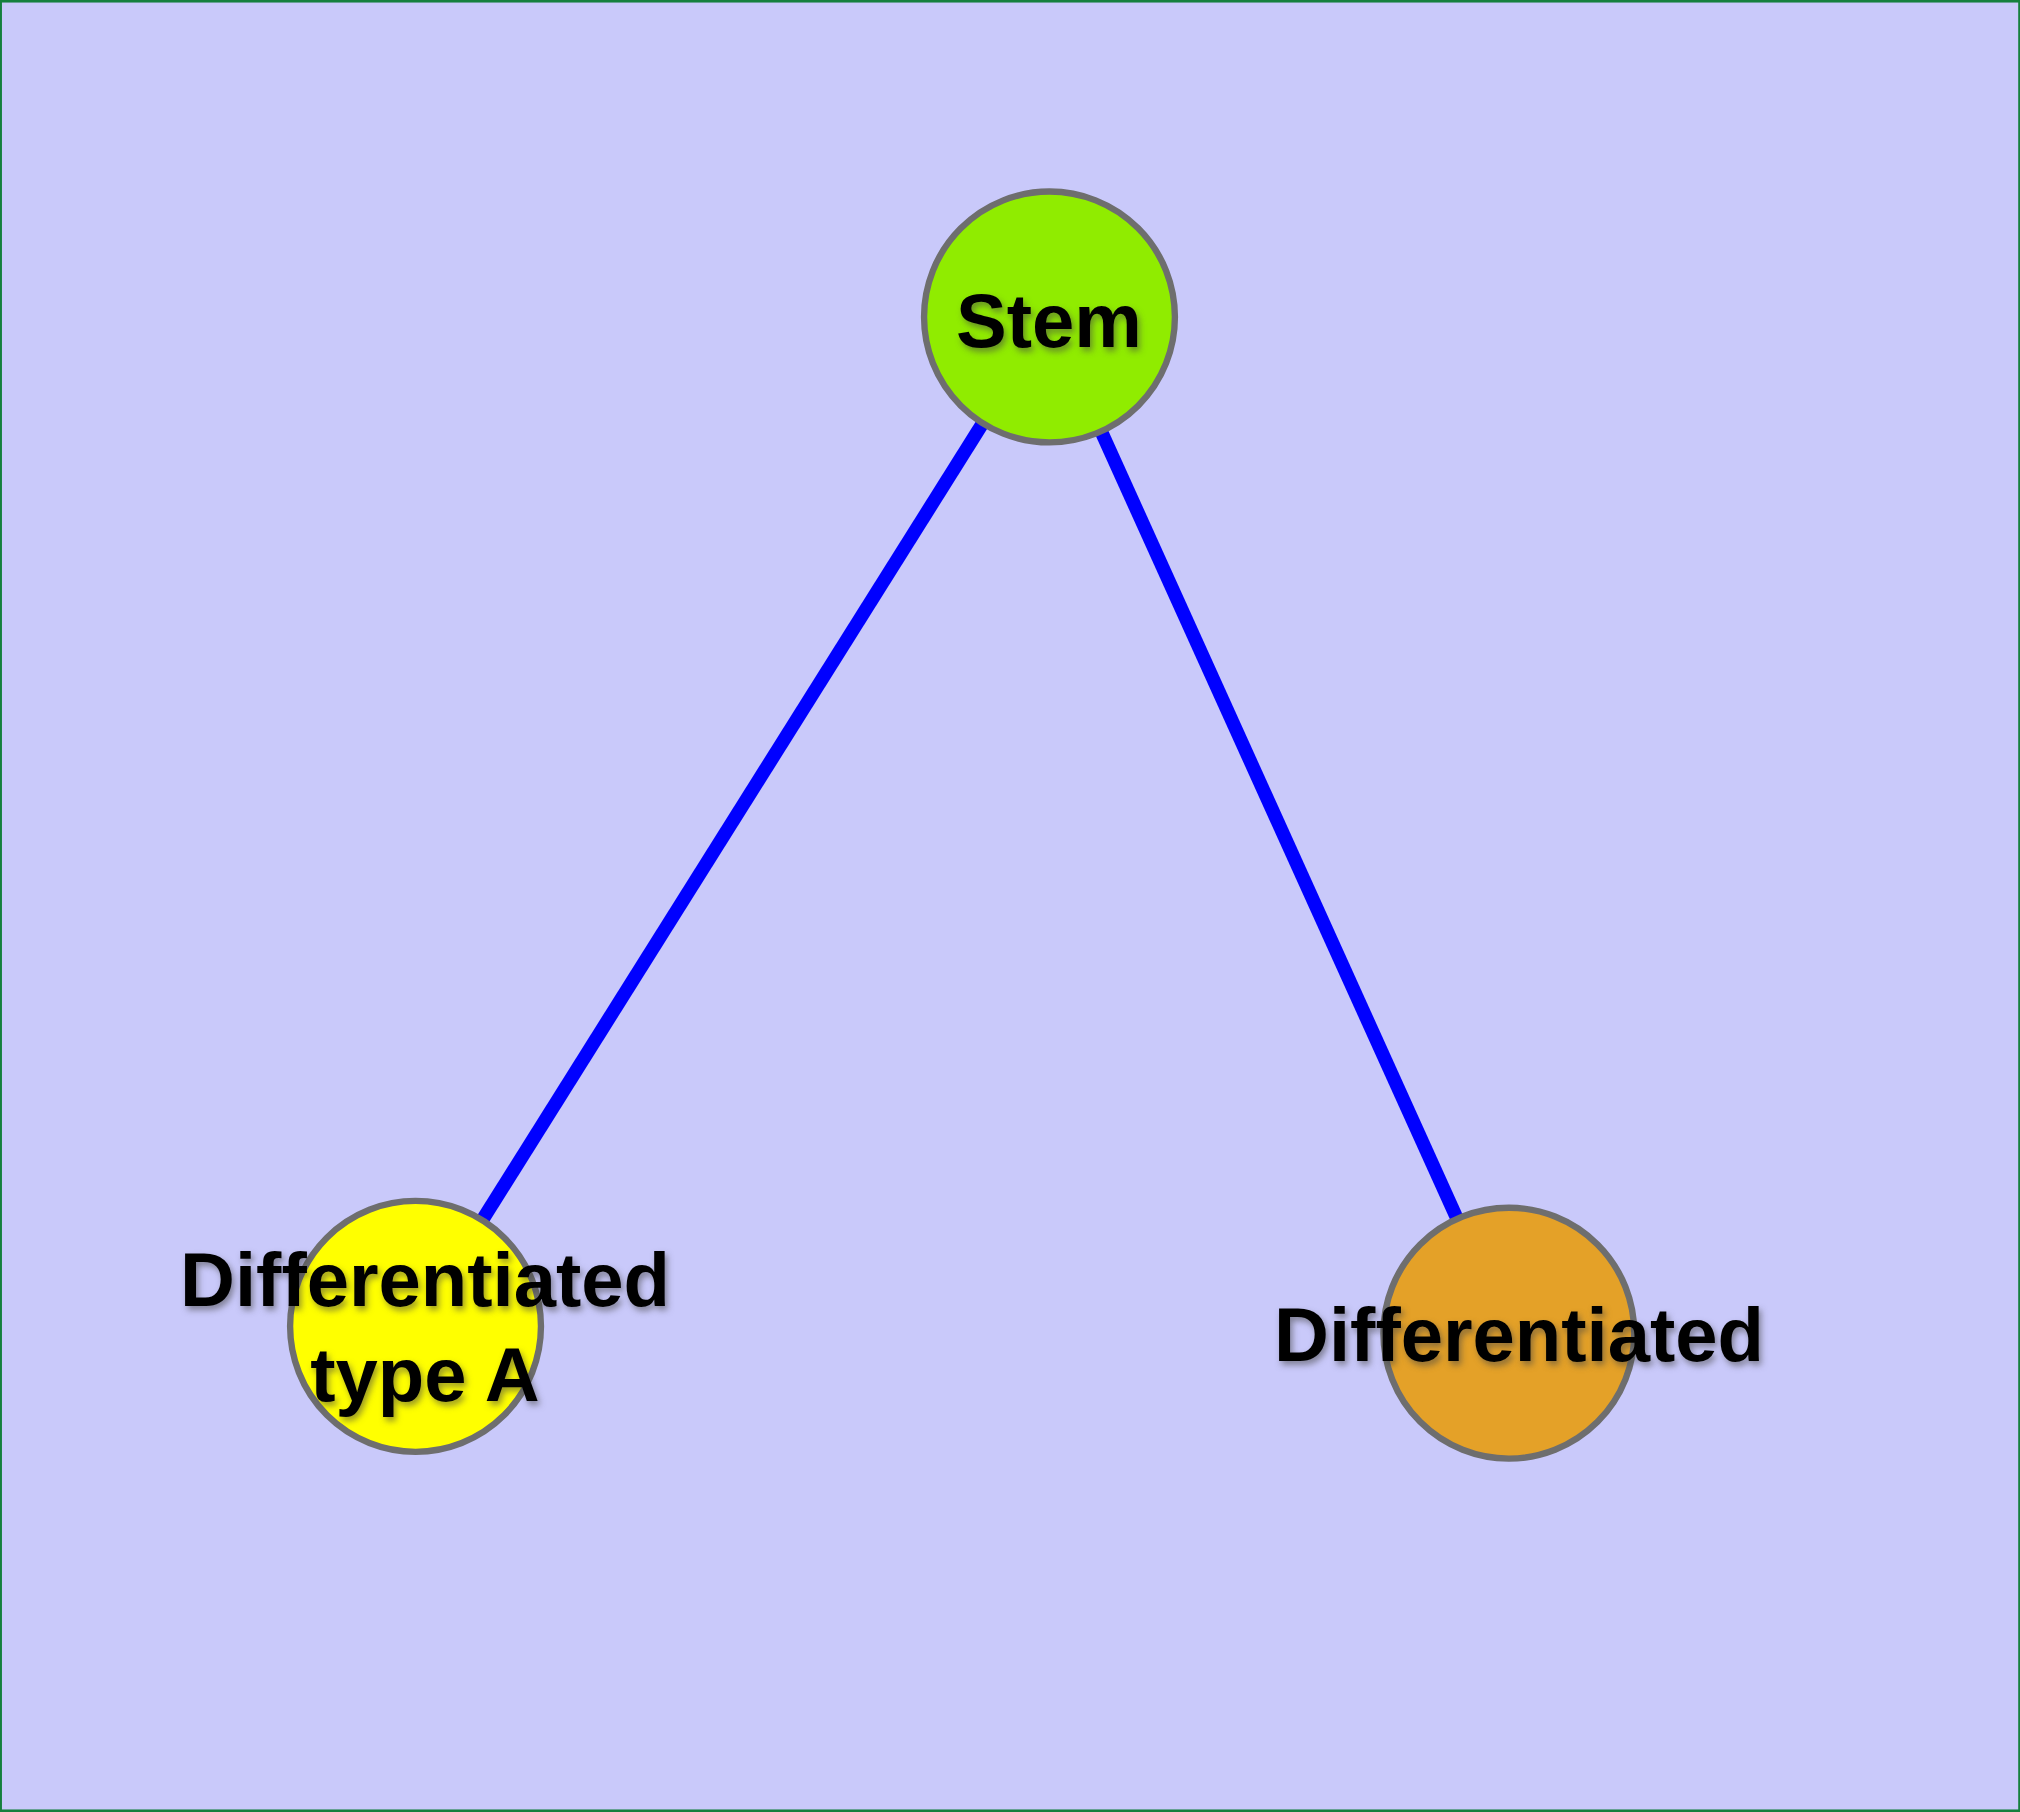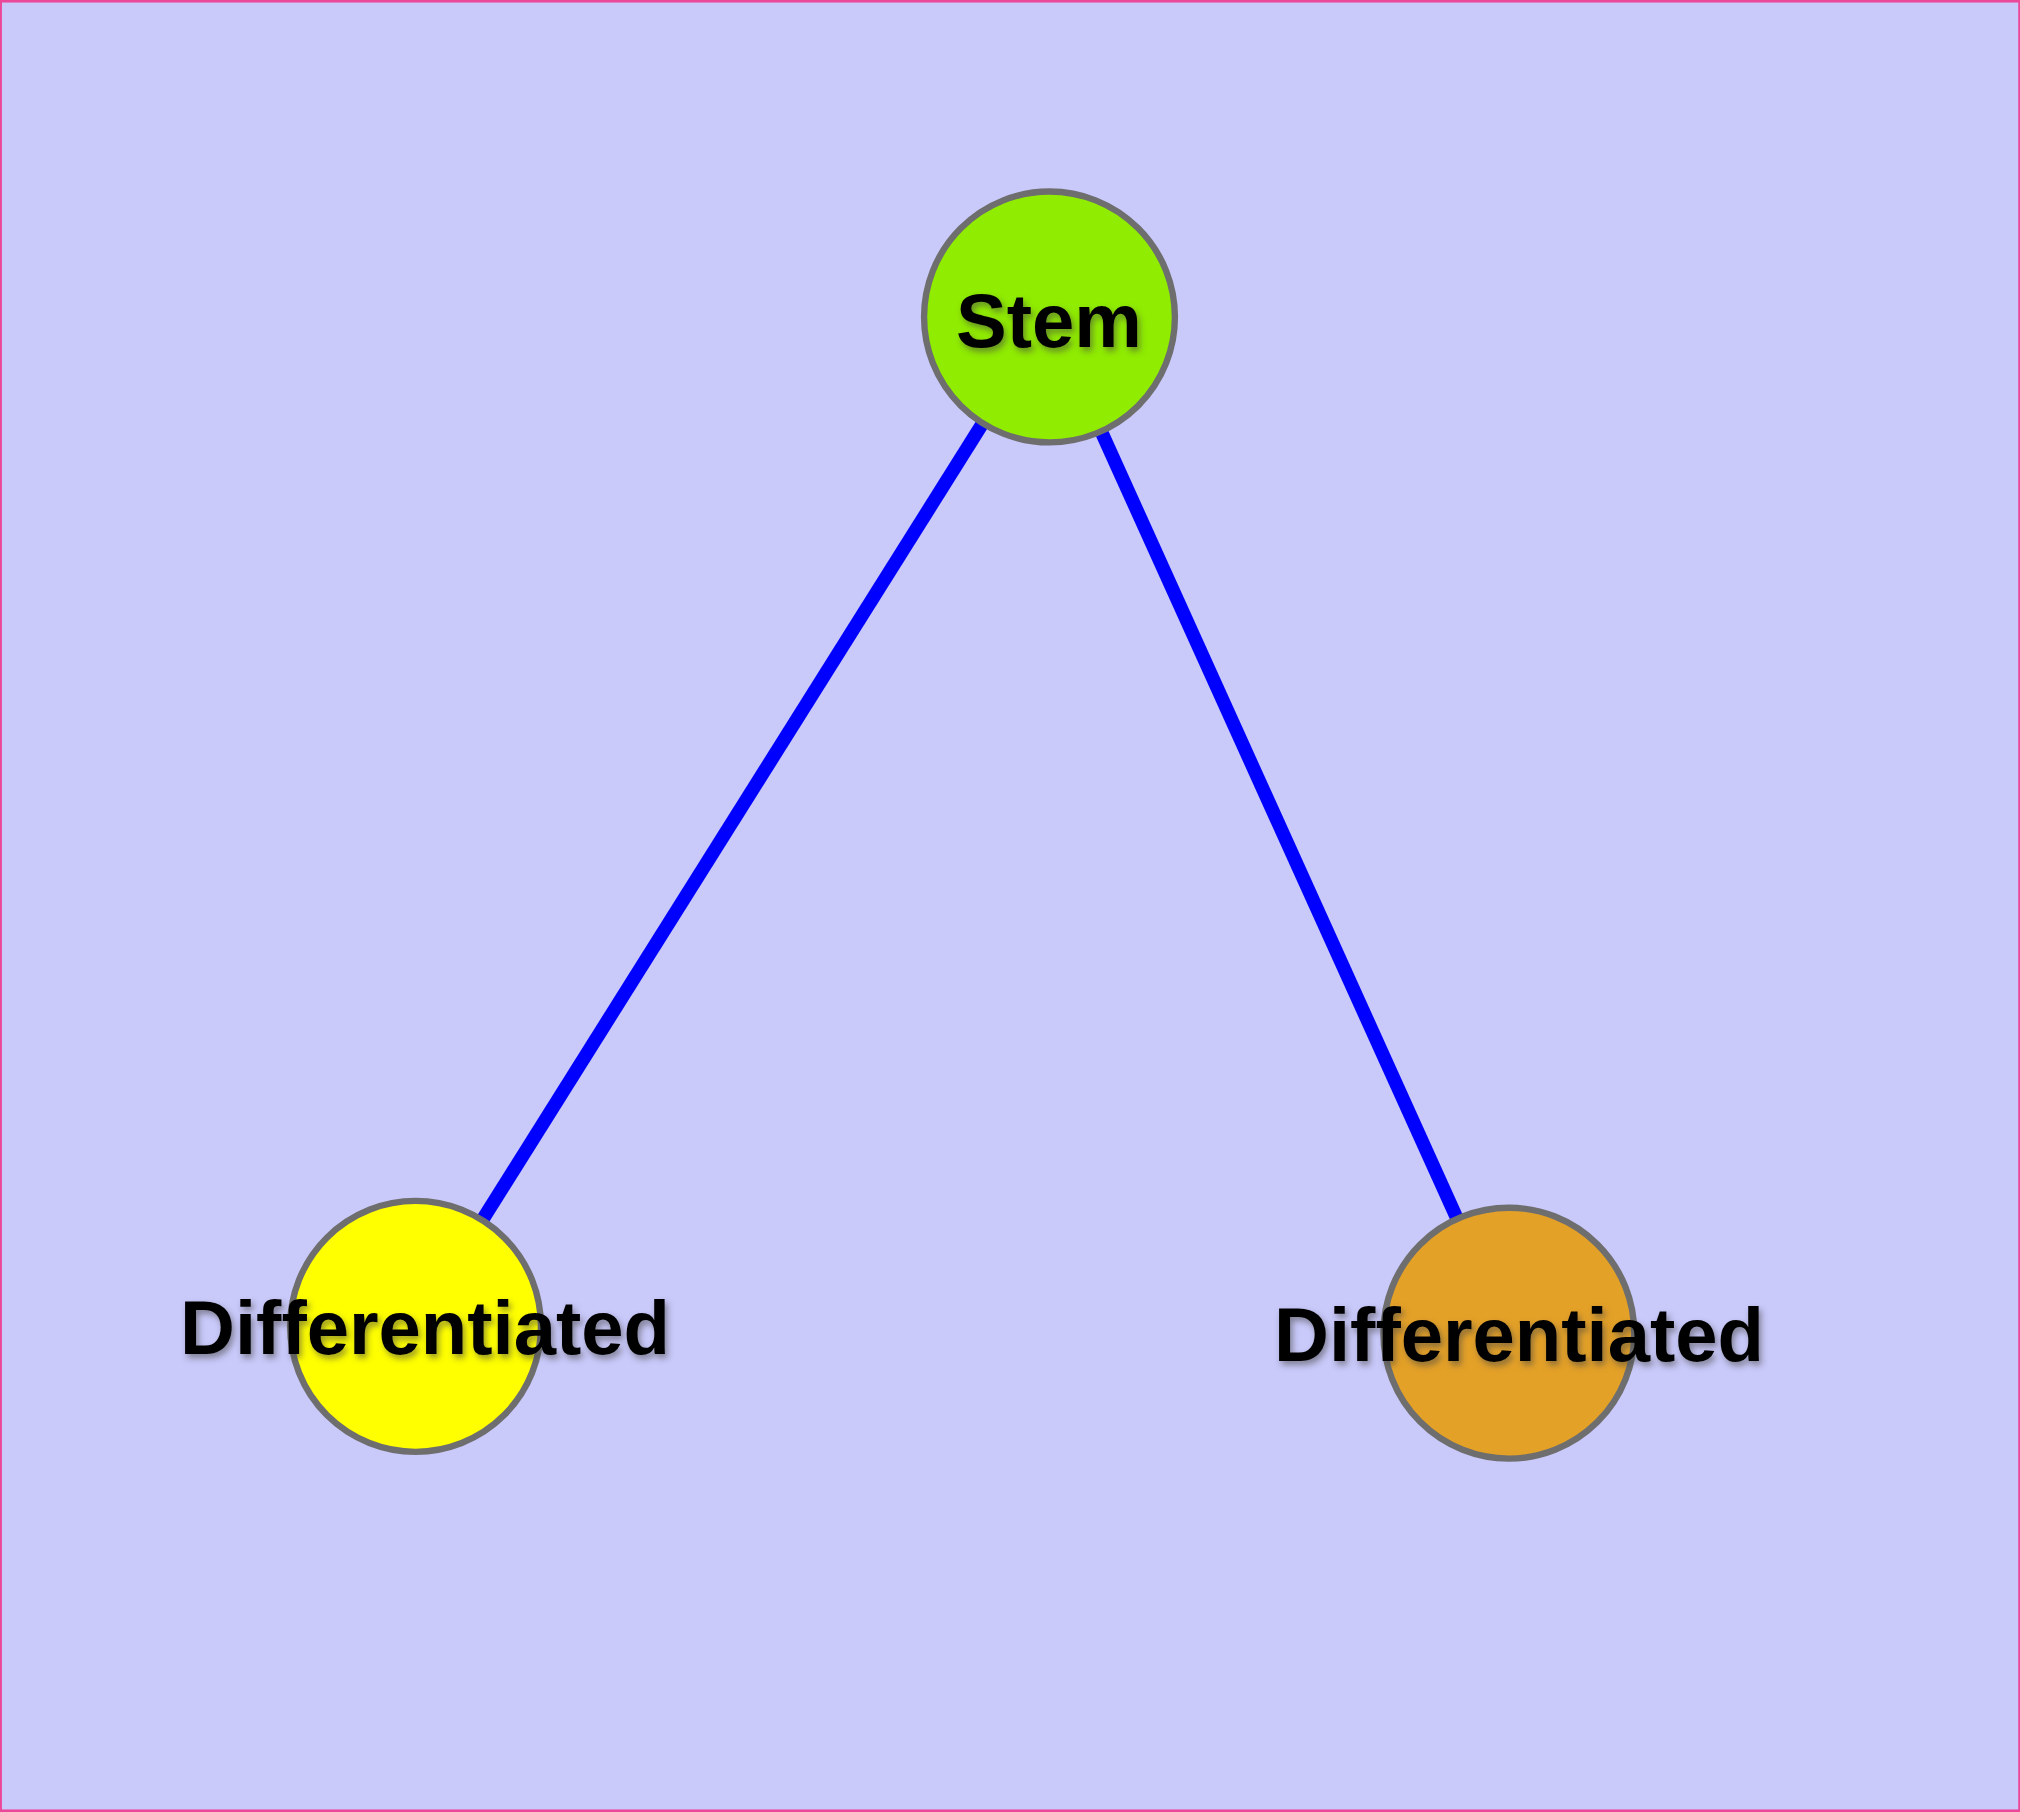--- a/index.html
+++ b/index.html
@@ -4,21 +4,21 @@
 <style>
   html, body {
     margin: 0;
     padding: 0;
     background: #ffffff;
   }
   .page {
     position: relative;
     width: 2021px;
     height: 1812px;
-    background: #ec4899;
+    background: #15803d;
     overflow: hidden;
     font-family: "Liberation Sans", "DejaVu Sans", sans-serif;
   }
   .canvas {
     position: absolute;
     left: 0;
     top: 0;
     width: 2021px;
     height: 1812px;
     display: block;
@@ -55,20 +55,21 @@
     <circle cx="490" cy="1565" r="148" stroke-width="7.5" fill="#ffff00" stroke="#6e6e6e"></circle>
     <circle cx="1780" cy="1573" r="148" stroke-width="7.5" fill="#e4a128" stroke="#6e6e6e"></circle>
   </svg>
 
   <div class="node-label" style="left:1049px; top:320px;">
     <span class="label-line">Stem</span>
   </div>
 
   <div class="node-label" style="left:425px; top:1327px;">
     <span class="label-line">Differentiated</span>
+    <span class="label-line">type A</span>
   </div>
 
   <div class="node-label" style="left:1519px; top:1334px;">
     <span class="label-line">Differentiated</span>
   </div>
 
 </div>
 
 
 </body></html>

